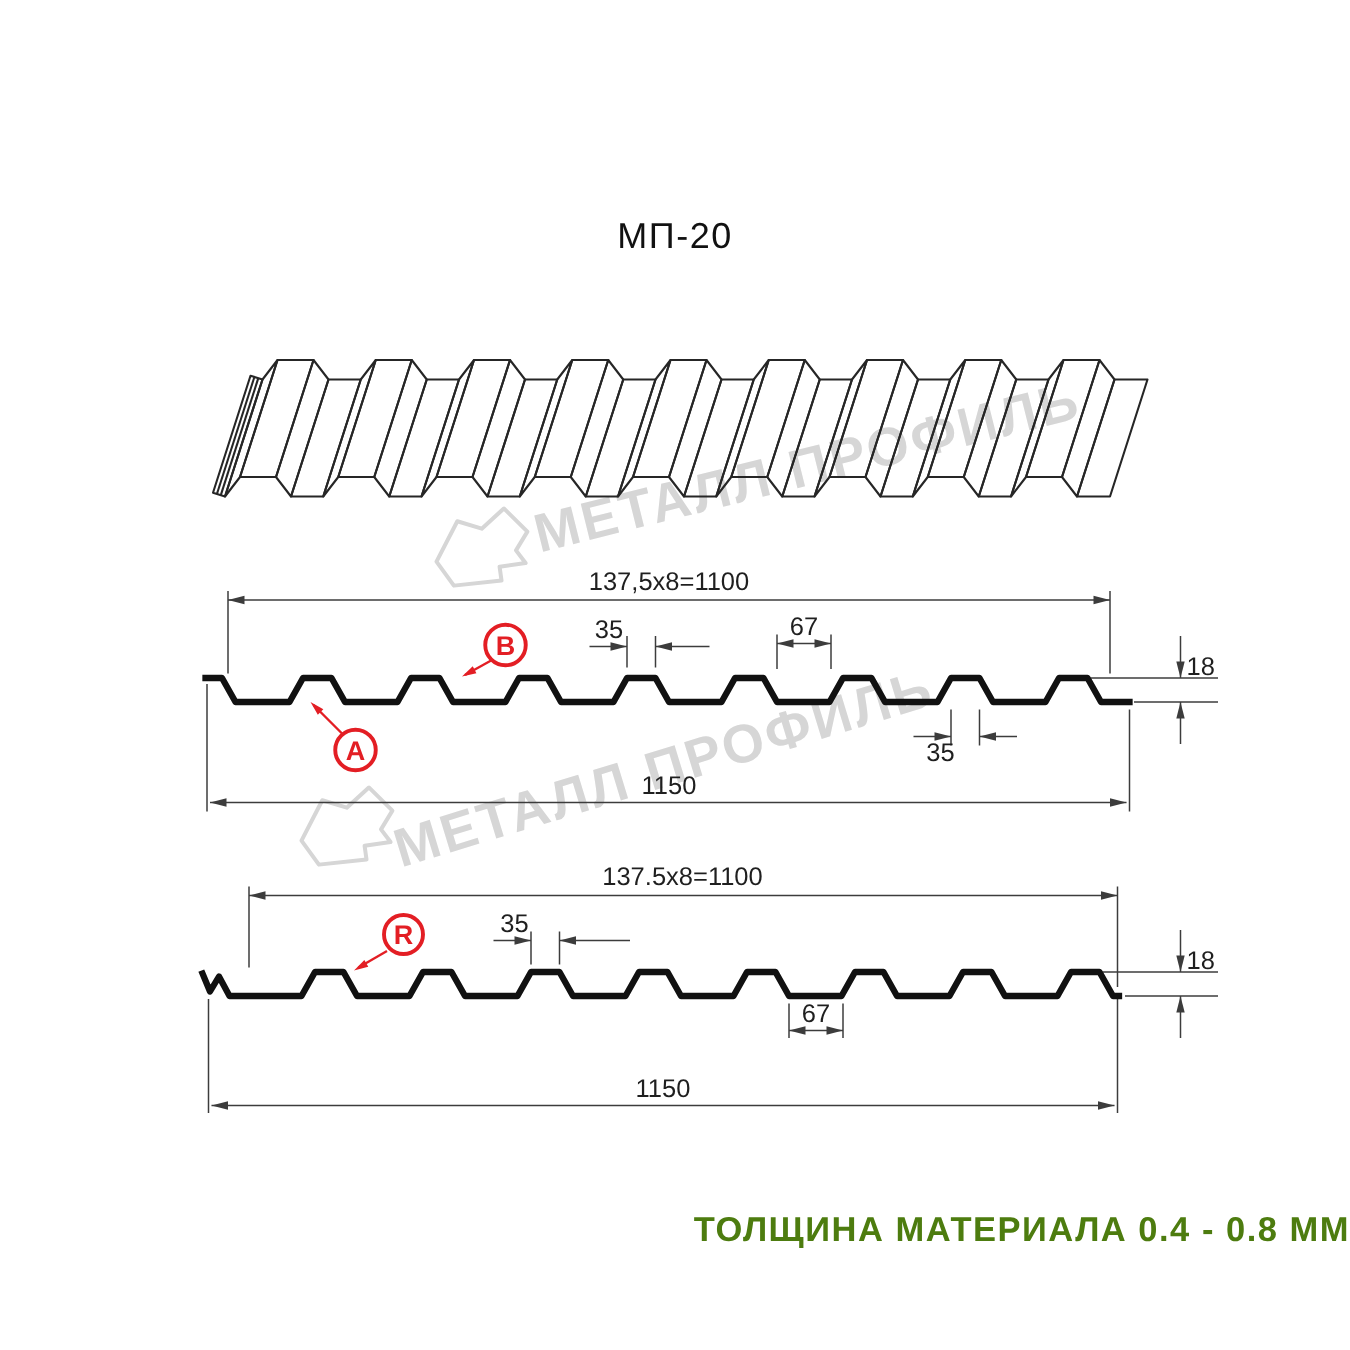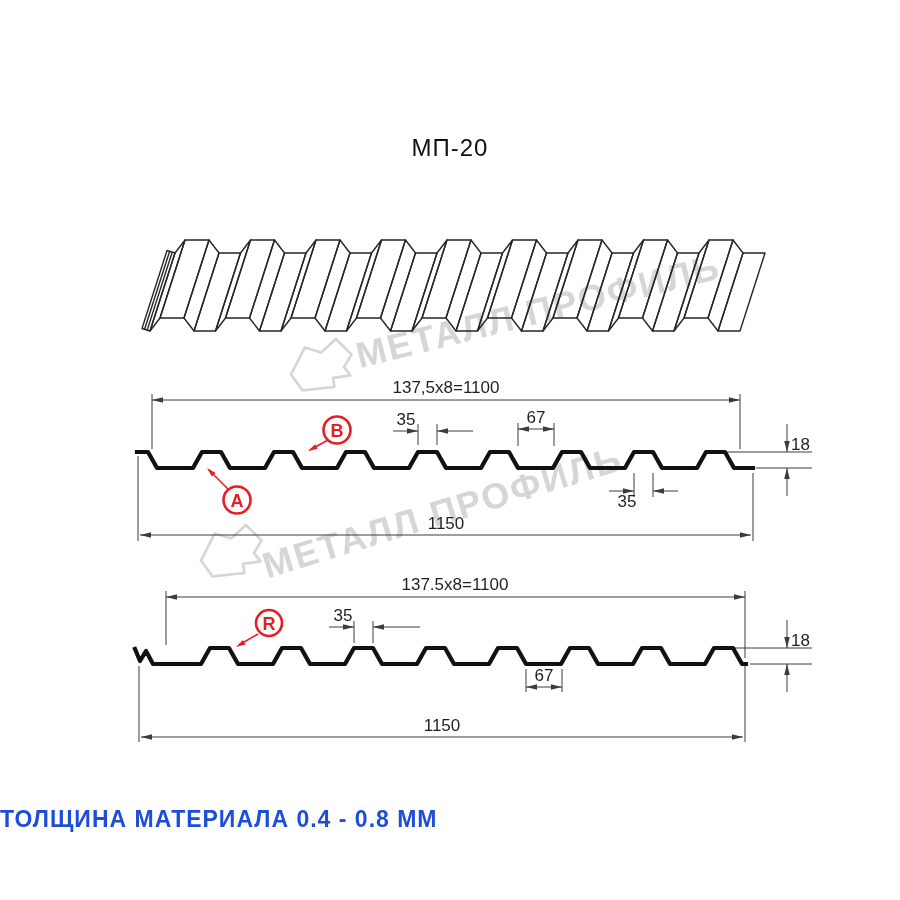--- a/index.html
+++ b/index.html
@@ -1,23 +1,23 @@
 <!DOCTYPE html>
 <html><head>
 <meta charset="utf-8">
 <style>
   html,body{margin:0;padding:0;background:#fff;}
   .canvas{position:relative;width:900px;height:900px;background:#fff;overflow:hidden;
           font-family:"Liberation Sans",sans-serif;}
   .title{position:absolute;left:0;top:70px;width:900px;text-align:center;
          font-size:52px;font-weight:800;letter-spacing:2px;color:#0d0d0d;margin:0;}
-  .subtitle{position:absolute;left:0;top:134px;width:900px;text-align:center;
+  .subtitle{position:absolute;left:0;top:144px;width:900px;text-align:center;
             font-size:24px;font-weight:500;letter-spacing:1px;color:#111;}
-  .caption{position:absolute;left:0;top:806px;width:900px;text-align:left;
-           font-size:23px;font-weight:600;letter-spacing:1px;color:#1d4ed8;}
+  .caption{position:absolute;left:0;top:806px;width:900px;text-align:right;
+           font-size:23px;font-weight:600;letter-spacing:1px;color:#4d7c0f;}
   .layer{position:absolute;left:0;top:0;width:900px;height:900px;}
   .wm{position:absolute;color:#d6d6d6;font-weight:700;font-size:36px;letter-spacing:2px;
       white-space:nowrap;transform-origin:left bottom;}
   #wm1{left:362px;top:335px;transform:rotate(-14deg);}
   #wm2{left:270px;top:545px;transform:rotate(-17deg);}
   .wm-logo{position:absolute;transform:rotate(-8deg);}
   #wm1-logo{left:286px;top:340px;}
   #wm2-logo{left:196px;top:526px;}
   svg text{font-family:"Liberation Sans",sans-serif;font-size:17px;fill:#1f1f1f;}
   svg text.marker{font-size:18px;font-weight:700;fill:#e31e24;}

